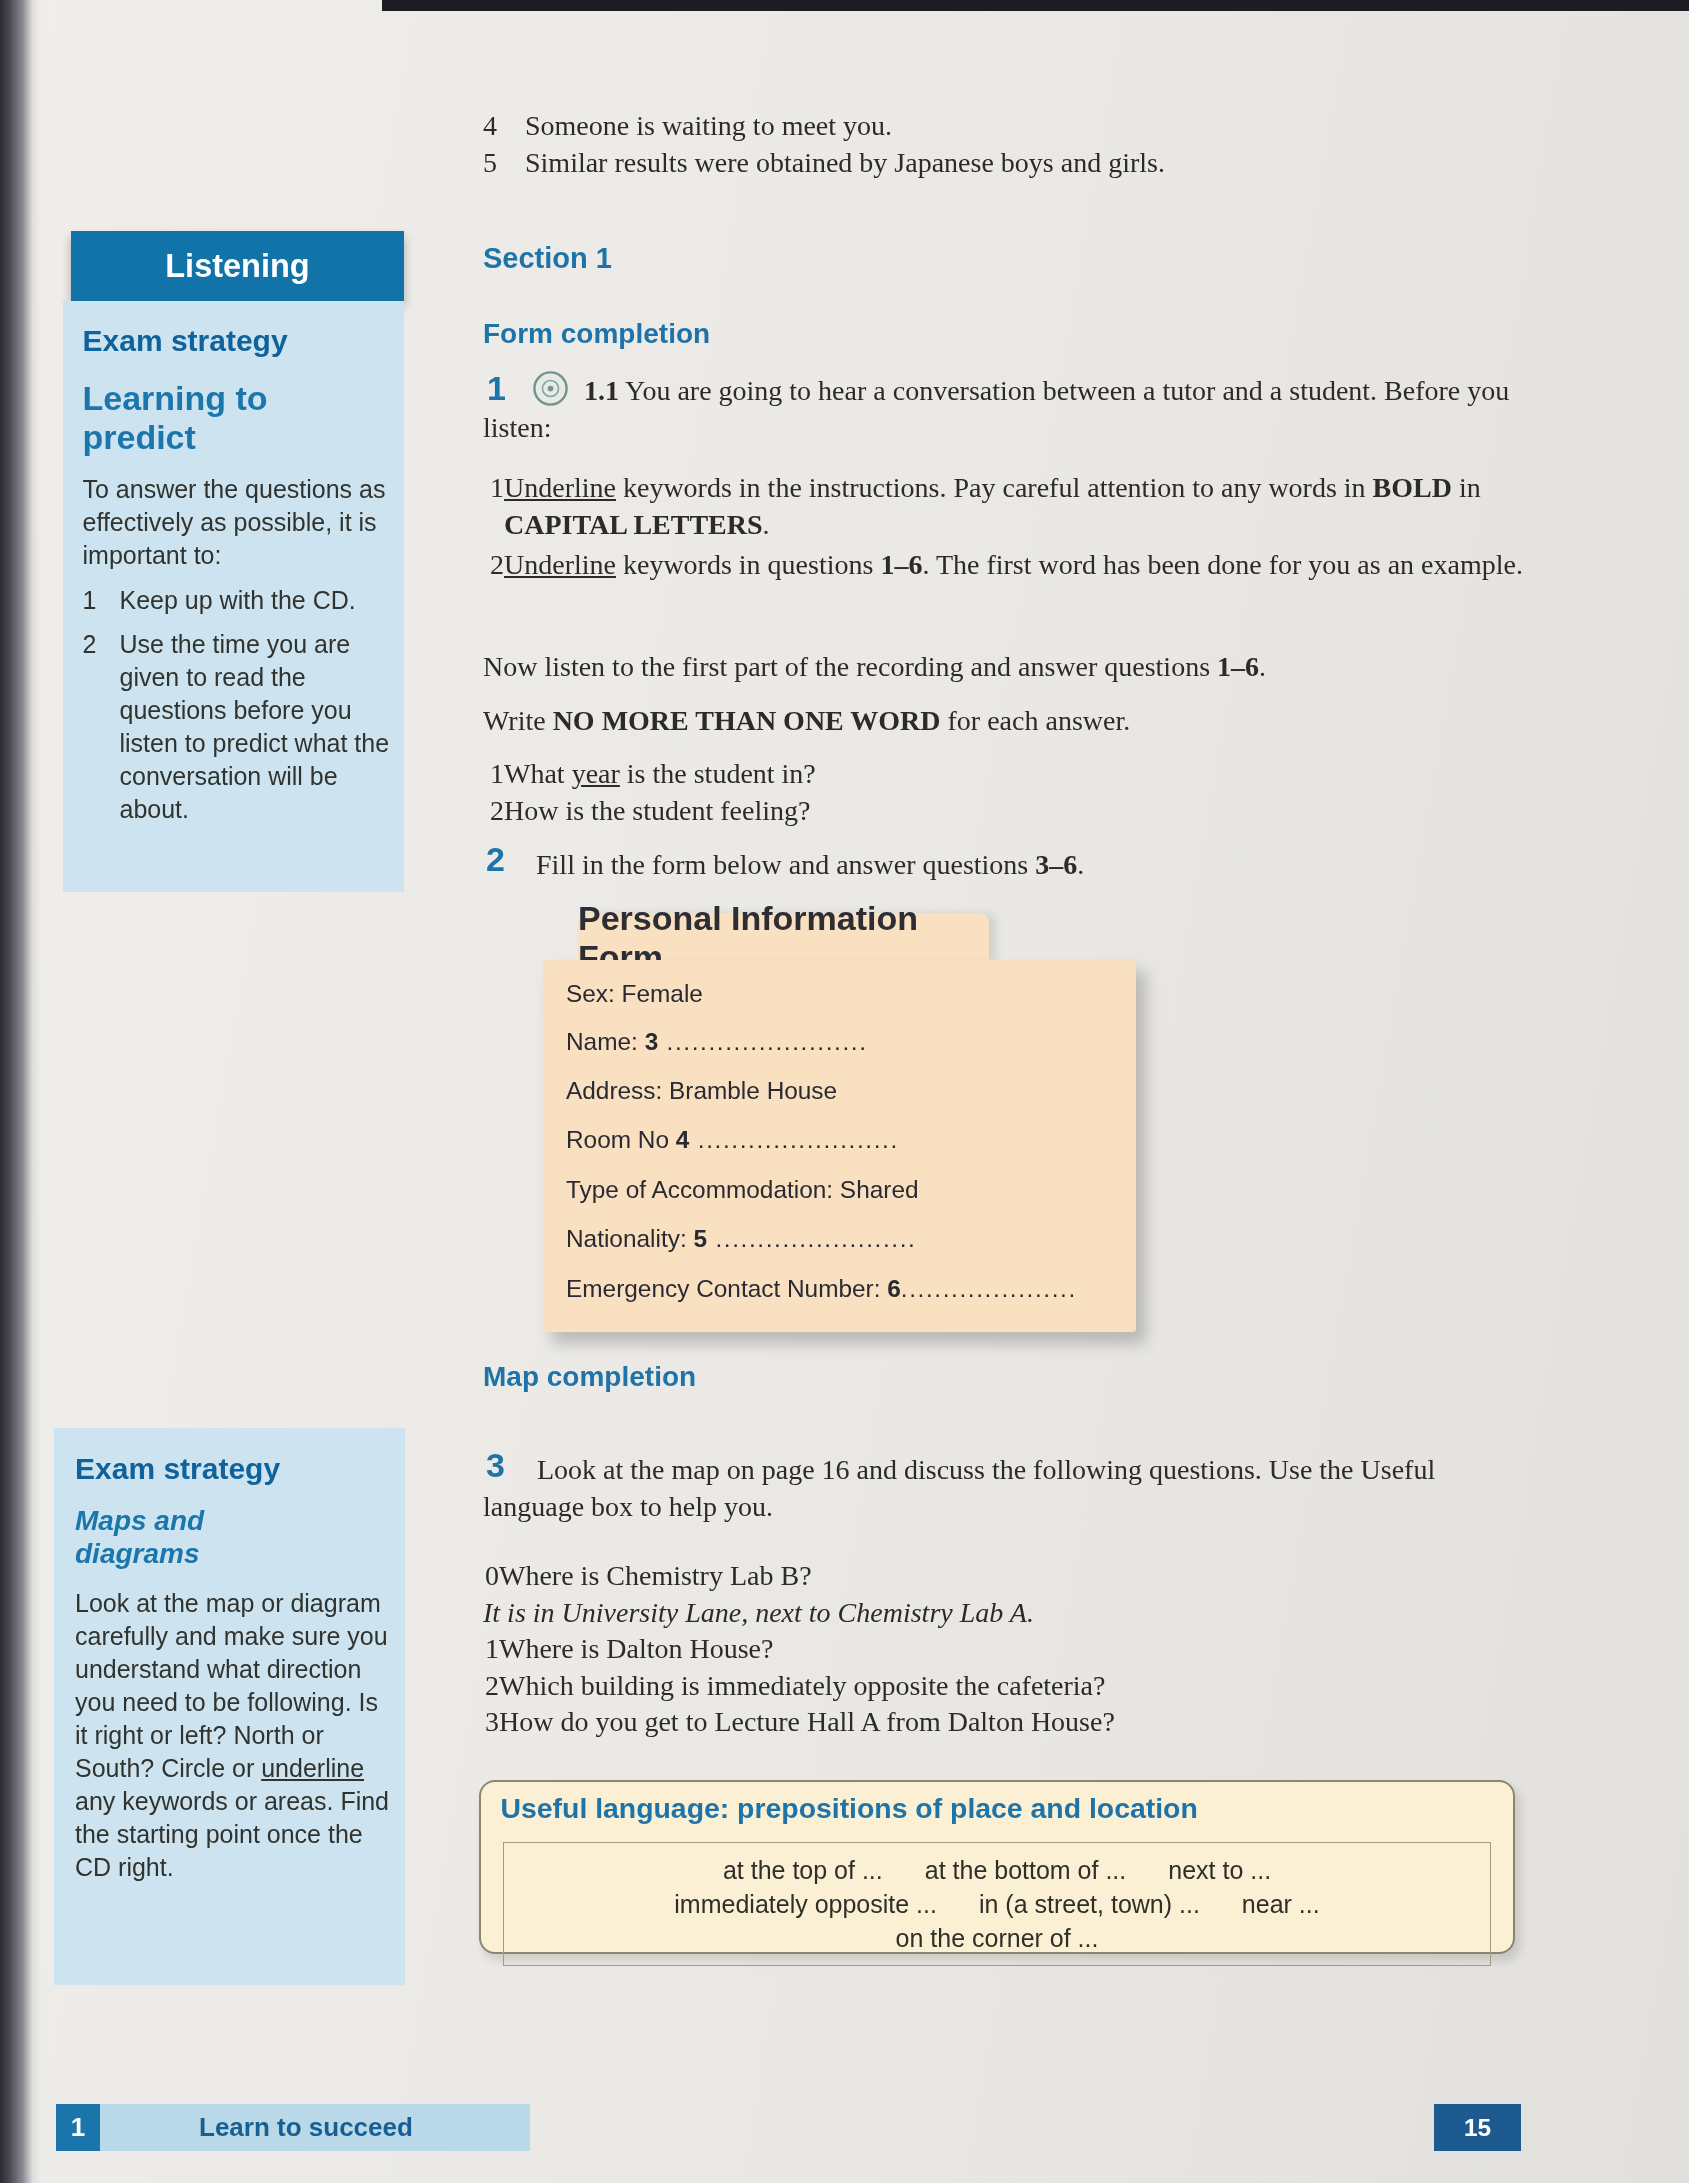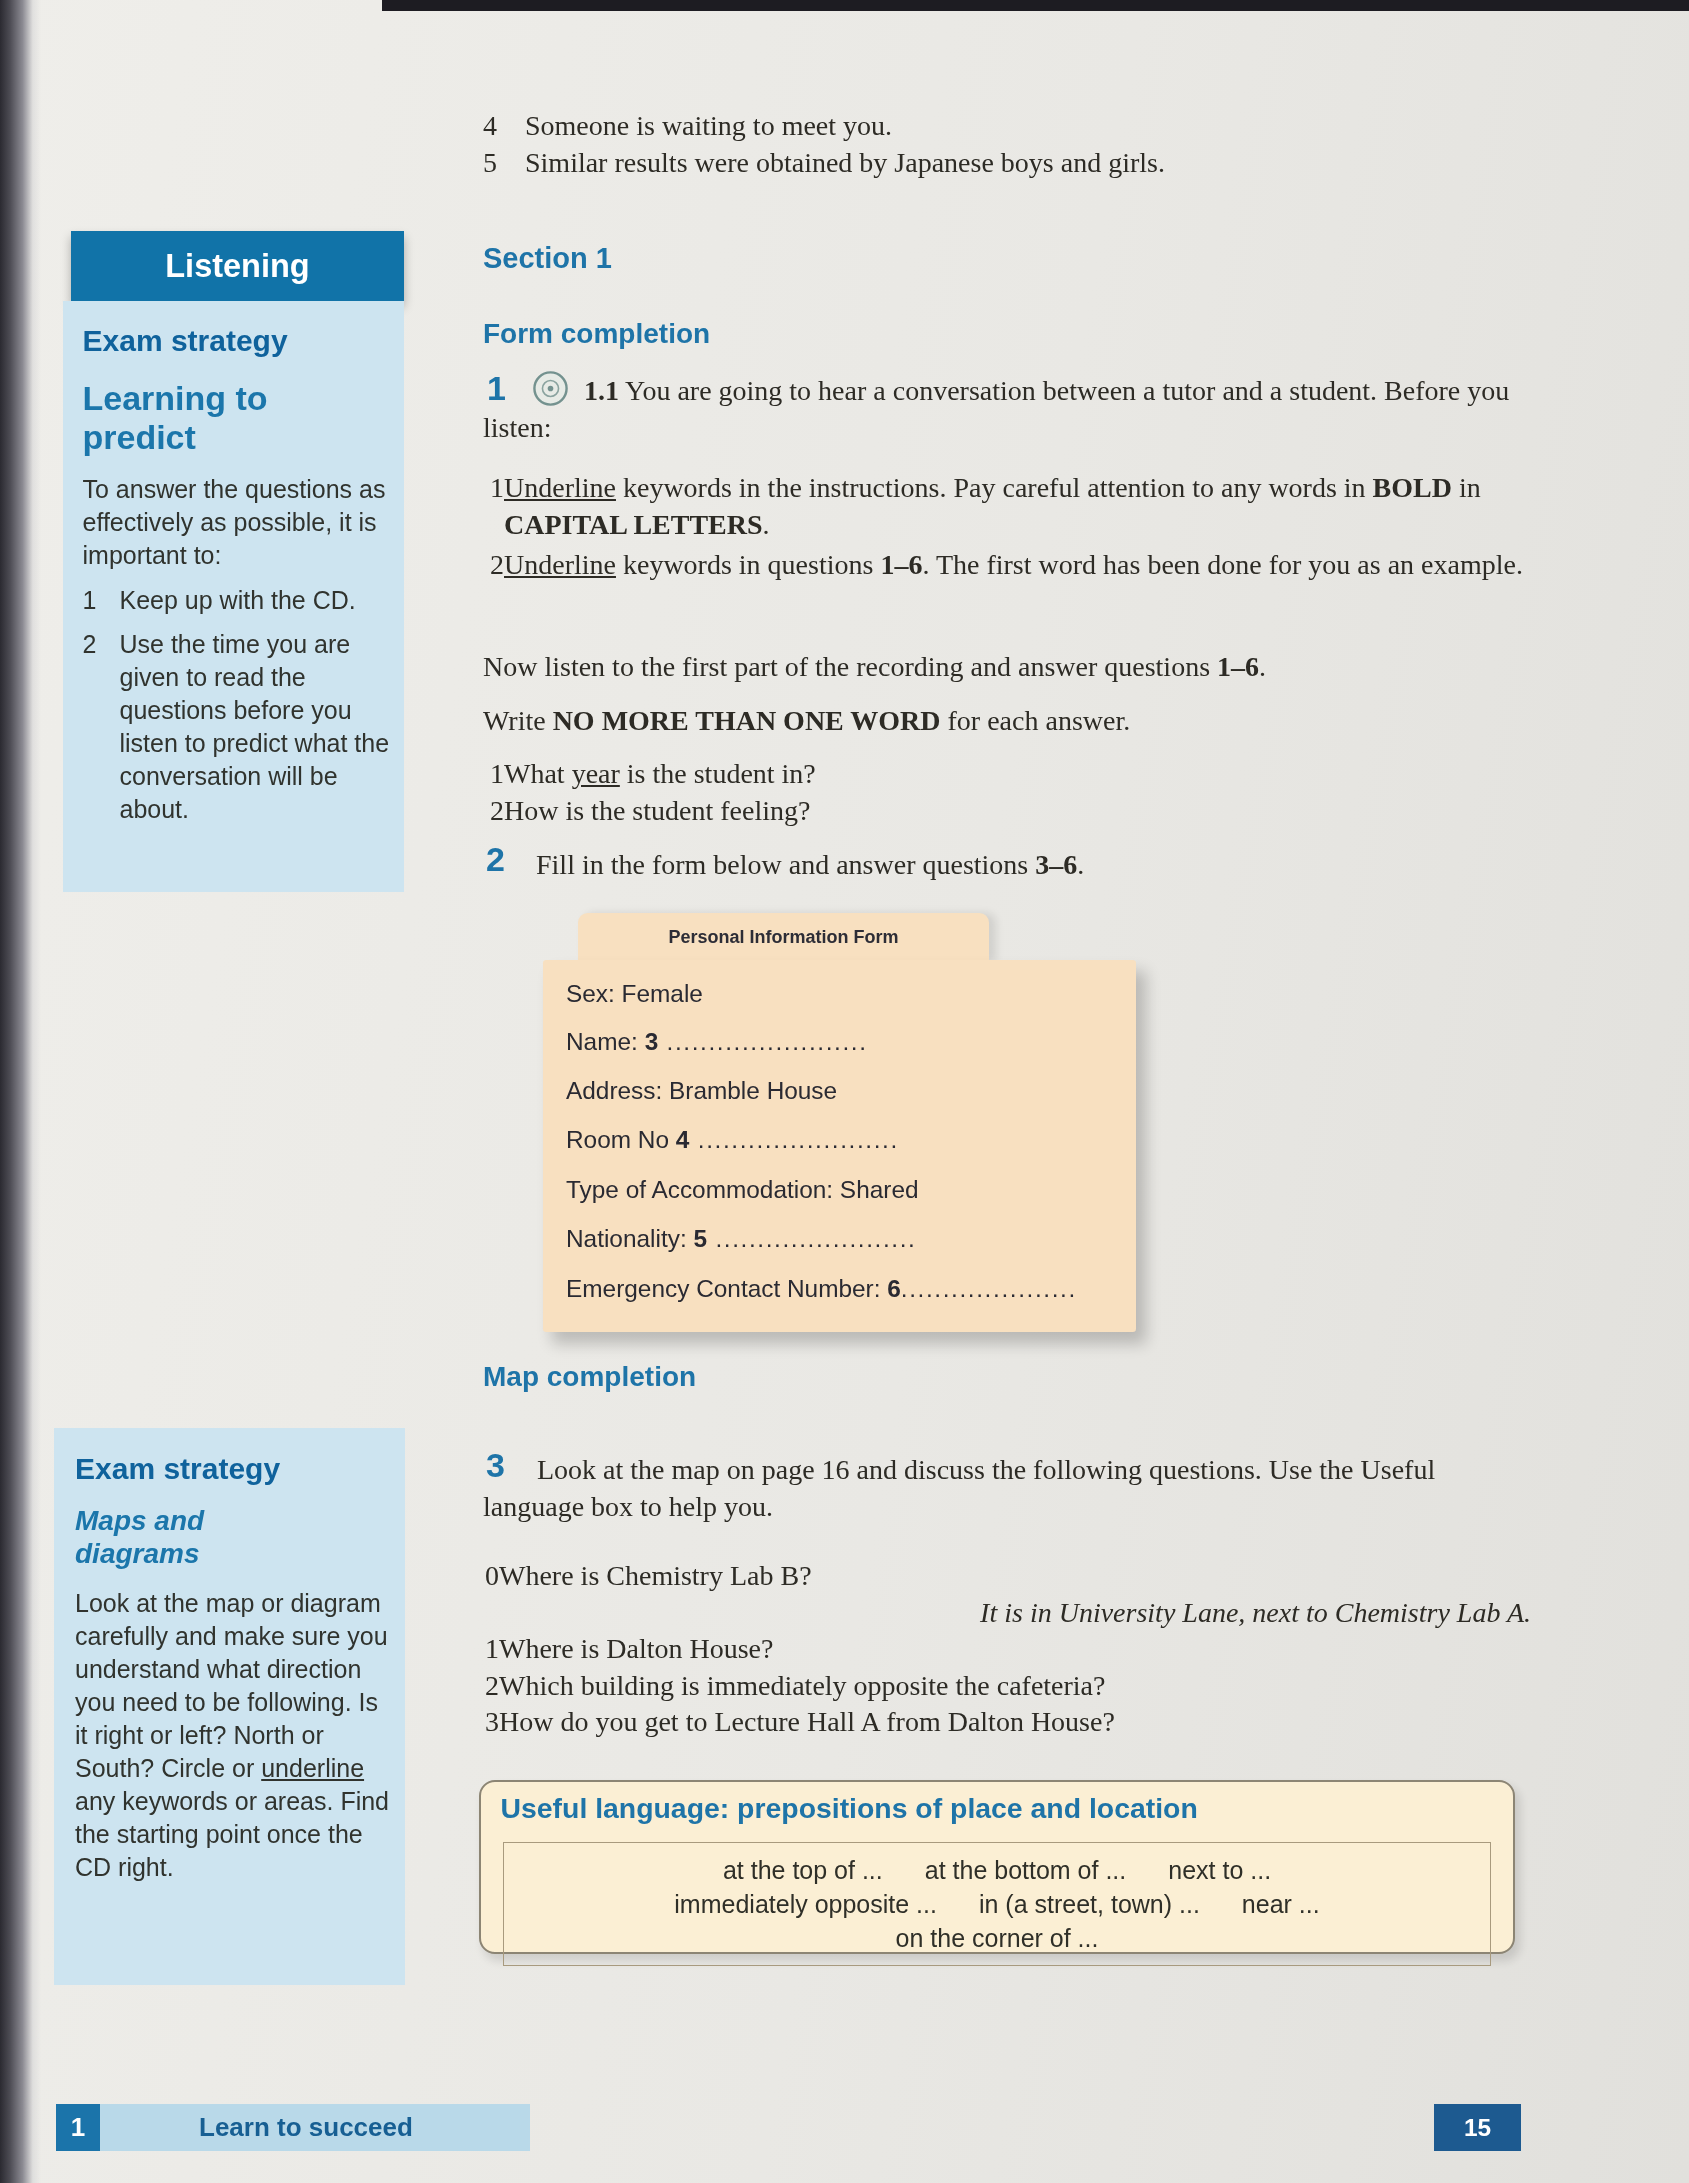--- a/index.html
+++ b/index.html
@@ -11,21 +11,21 @@
   .abs { position:absolute; }
 
   
   .spine { position:absolute; left:0; top:0; width:41px; height:2183px;
            background:linear-gradient(to right,#2b2a31 0%,#4e4d55 25%,#8b8a92 55%,rgba(190,190,196,.30) 80%,rgba(190,190,196,0) 100%); }
   .top-edge { position:absolute; left:382px; top:0; width:1308px; height:10.6px; background:#1d1c22; }
 
   
   .b { font-weight:700; }
   .u { text-decoration:underline; }
-  .i { font-style:italic;text-align:right; }
+  .i { font-style:italic; }
   .ph { margin:0 21px; }
   .dots { letter-spacing:1.6px; }
   .body-t { font-size:28px; line-height:37px; color:#2d2b25; }
   .blue-h { font-family:"Liberation Sans", sans-serif; font-weight:700; color:#1e74a8; }
 
   .row { display:flex; }
   .row .n { flex:none; width:46px; }
 
   
   .toplist { left:483px; top:107px; width:934px; font-size:28px; line-height:37px; }
@@ -55,21 +55,21 @@
 
   
   .li { position:absolute; left:490px; width:1041px; display:flex; font-size:28px; line-height:37px; }
 
   
   .cd-icon { left:532px; top:370px; width:37px; height:37px; }
 
   
   .form-tab { left:578px; top:913px; width:411px; height:49px; background:#f8e0c0;
               border-radius:9.7px 9.7px 0 0; display:flex; align-items:center; justify-content:center;
-              font-family:"Liberation Sans",sans-serif; font-weight:700; font-size:18px; color:#2d2d36;
+              font-family:"Liberation Sans",sans-serif; font-weight:700; font-size:34px; color:#2d2d36;
               box-shadow:6.5px 0 8.1px rgba(0,0,0,.10); }
   .form-body { left:543px; top:960px; width:593px; height:372px; background:#f8e0c0;
                border-radius:3.2px; box-shadow:9.7px 11.4px 14.6px rgba(0,0,0,.20); }
   .field { position:absolute; left:23px; font-family:"Liberation Sans",sans-serif; font-size:24.4px;
            color:#2a2a32; white-space:nowrap; }
 
   
   .ul-box { left:479px; top:1780px; width:1036px; height:174px; background:#fbefd4;
             border:2.4px solid #8c8574; border-radius:16px; box-shadow:4.9px 6.5px 9.7px rgba(0,0,0,.12); }
   .ul-title { position:absolute; left:19.5px; top:9.7px; font-family:"Liberation Sans",sans-serif;

